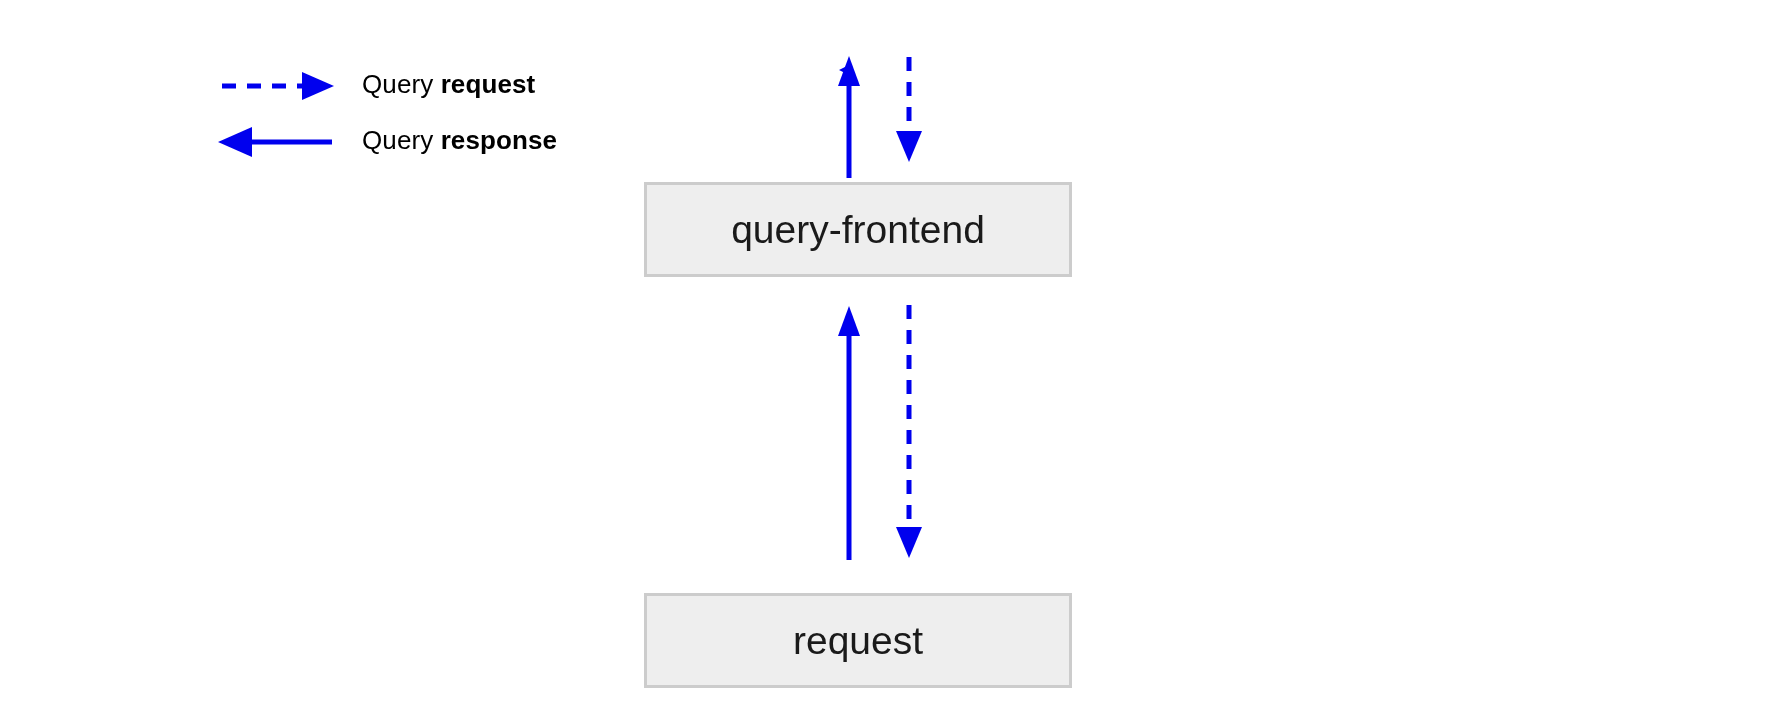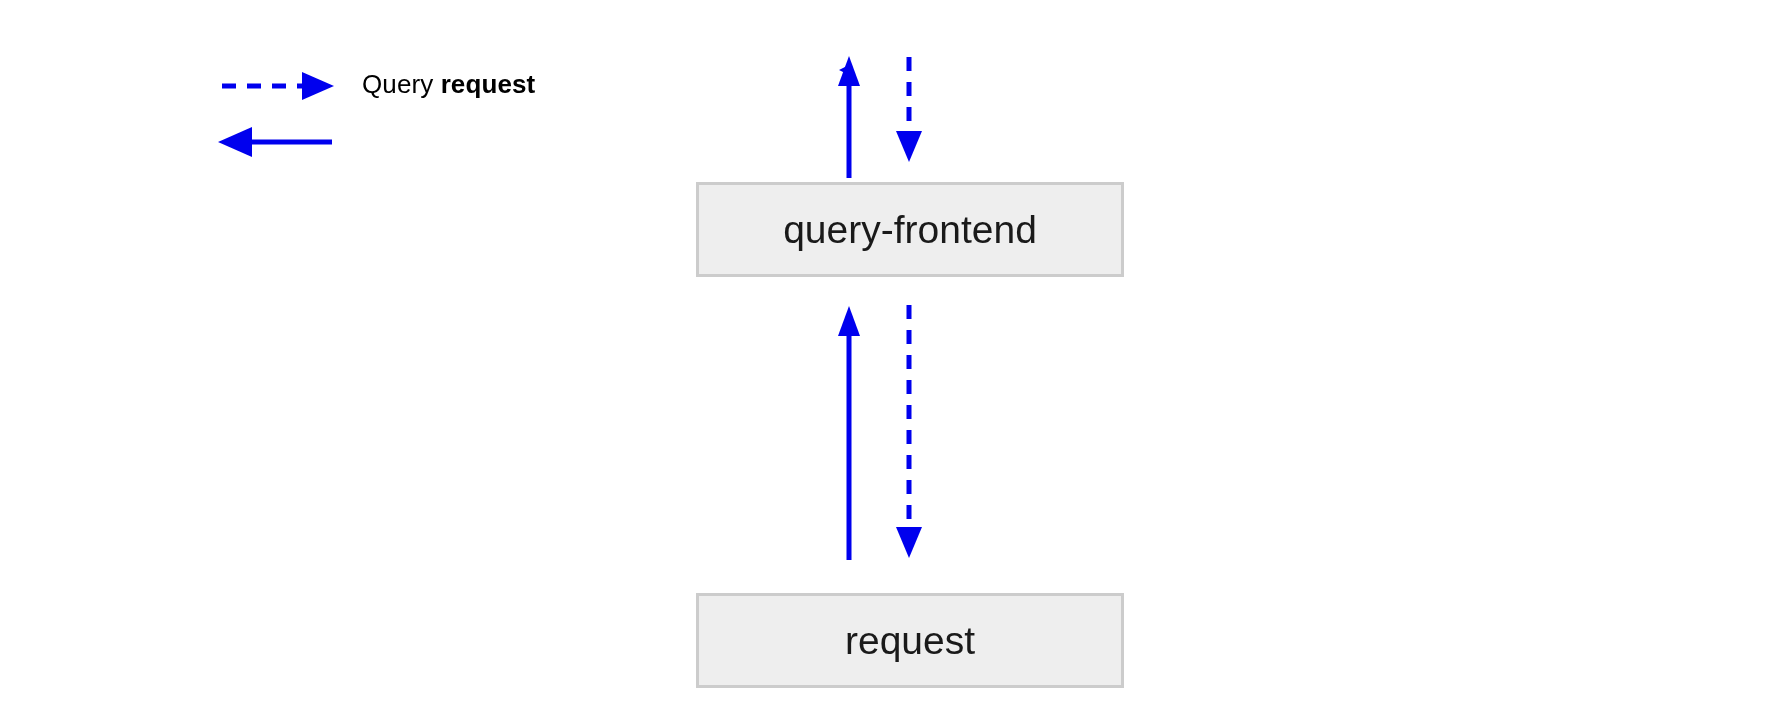--- a/index.html
+++ b/index.html
@@ -49,21 +49,21 @@
     color: #000000;
     white-space: nowrap;
     margin-left: 22px;
     letter-spacing: 0.1px;
   }
   .legend-label .lbl-strong { font-weight: bold; }
 
   
   .node {
     position: absolute;
-    left: 696px;
+    left: 644px;
     width: 428px;
     height: 95px;
     box-sizing: border-box;
     background: #eeeeee;
     border: 3px solid #cccccc;
     display: flex;
     align-items: center;
     justify-content: center;
   }
   .node-label {
@@ -134,20 +134,21 @@
       <span class="legend-label"><span>Query </span><span class="lbl-strong">request</span></span>
     </div>
 
     <div class="legend-row row-1">
       <span class="legend-swatch">
         <svg width="130" height="48" viewBox="0 0 130 48" xmlns="http://www.w3.org/2000/svg">
           <line x1="40" y1="26" x2="122" y2="26" stroke="#0000ee" stroke-width="5"></line>
           <path d="M 8 26 L 42 41 L 42 11 Z" fill="#0000ee"></path>
         </svg>
       </span>
+      <span class="legend-label"><span>Query </span><span class="lbl-strong">response</span></span>
     </div>
 
   </div>
 
   <div class="node" id="node-query-frontend">
     <span class="node-label">query-frontend</span>
   </div>
 
   <div class="node" id="node-querier">
     <span class="node-label">request</span>

